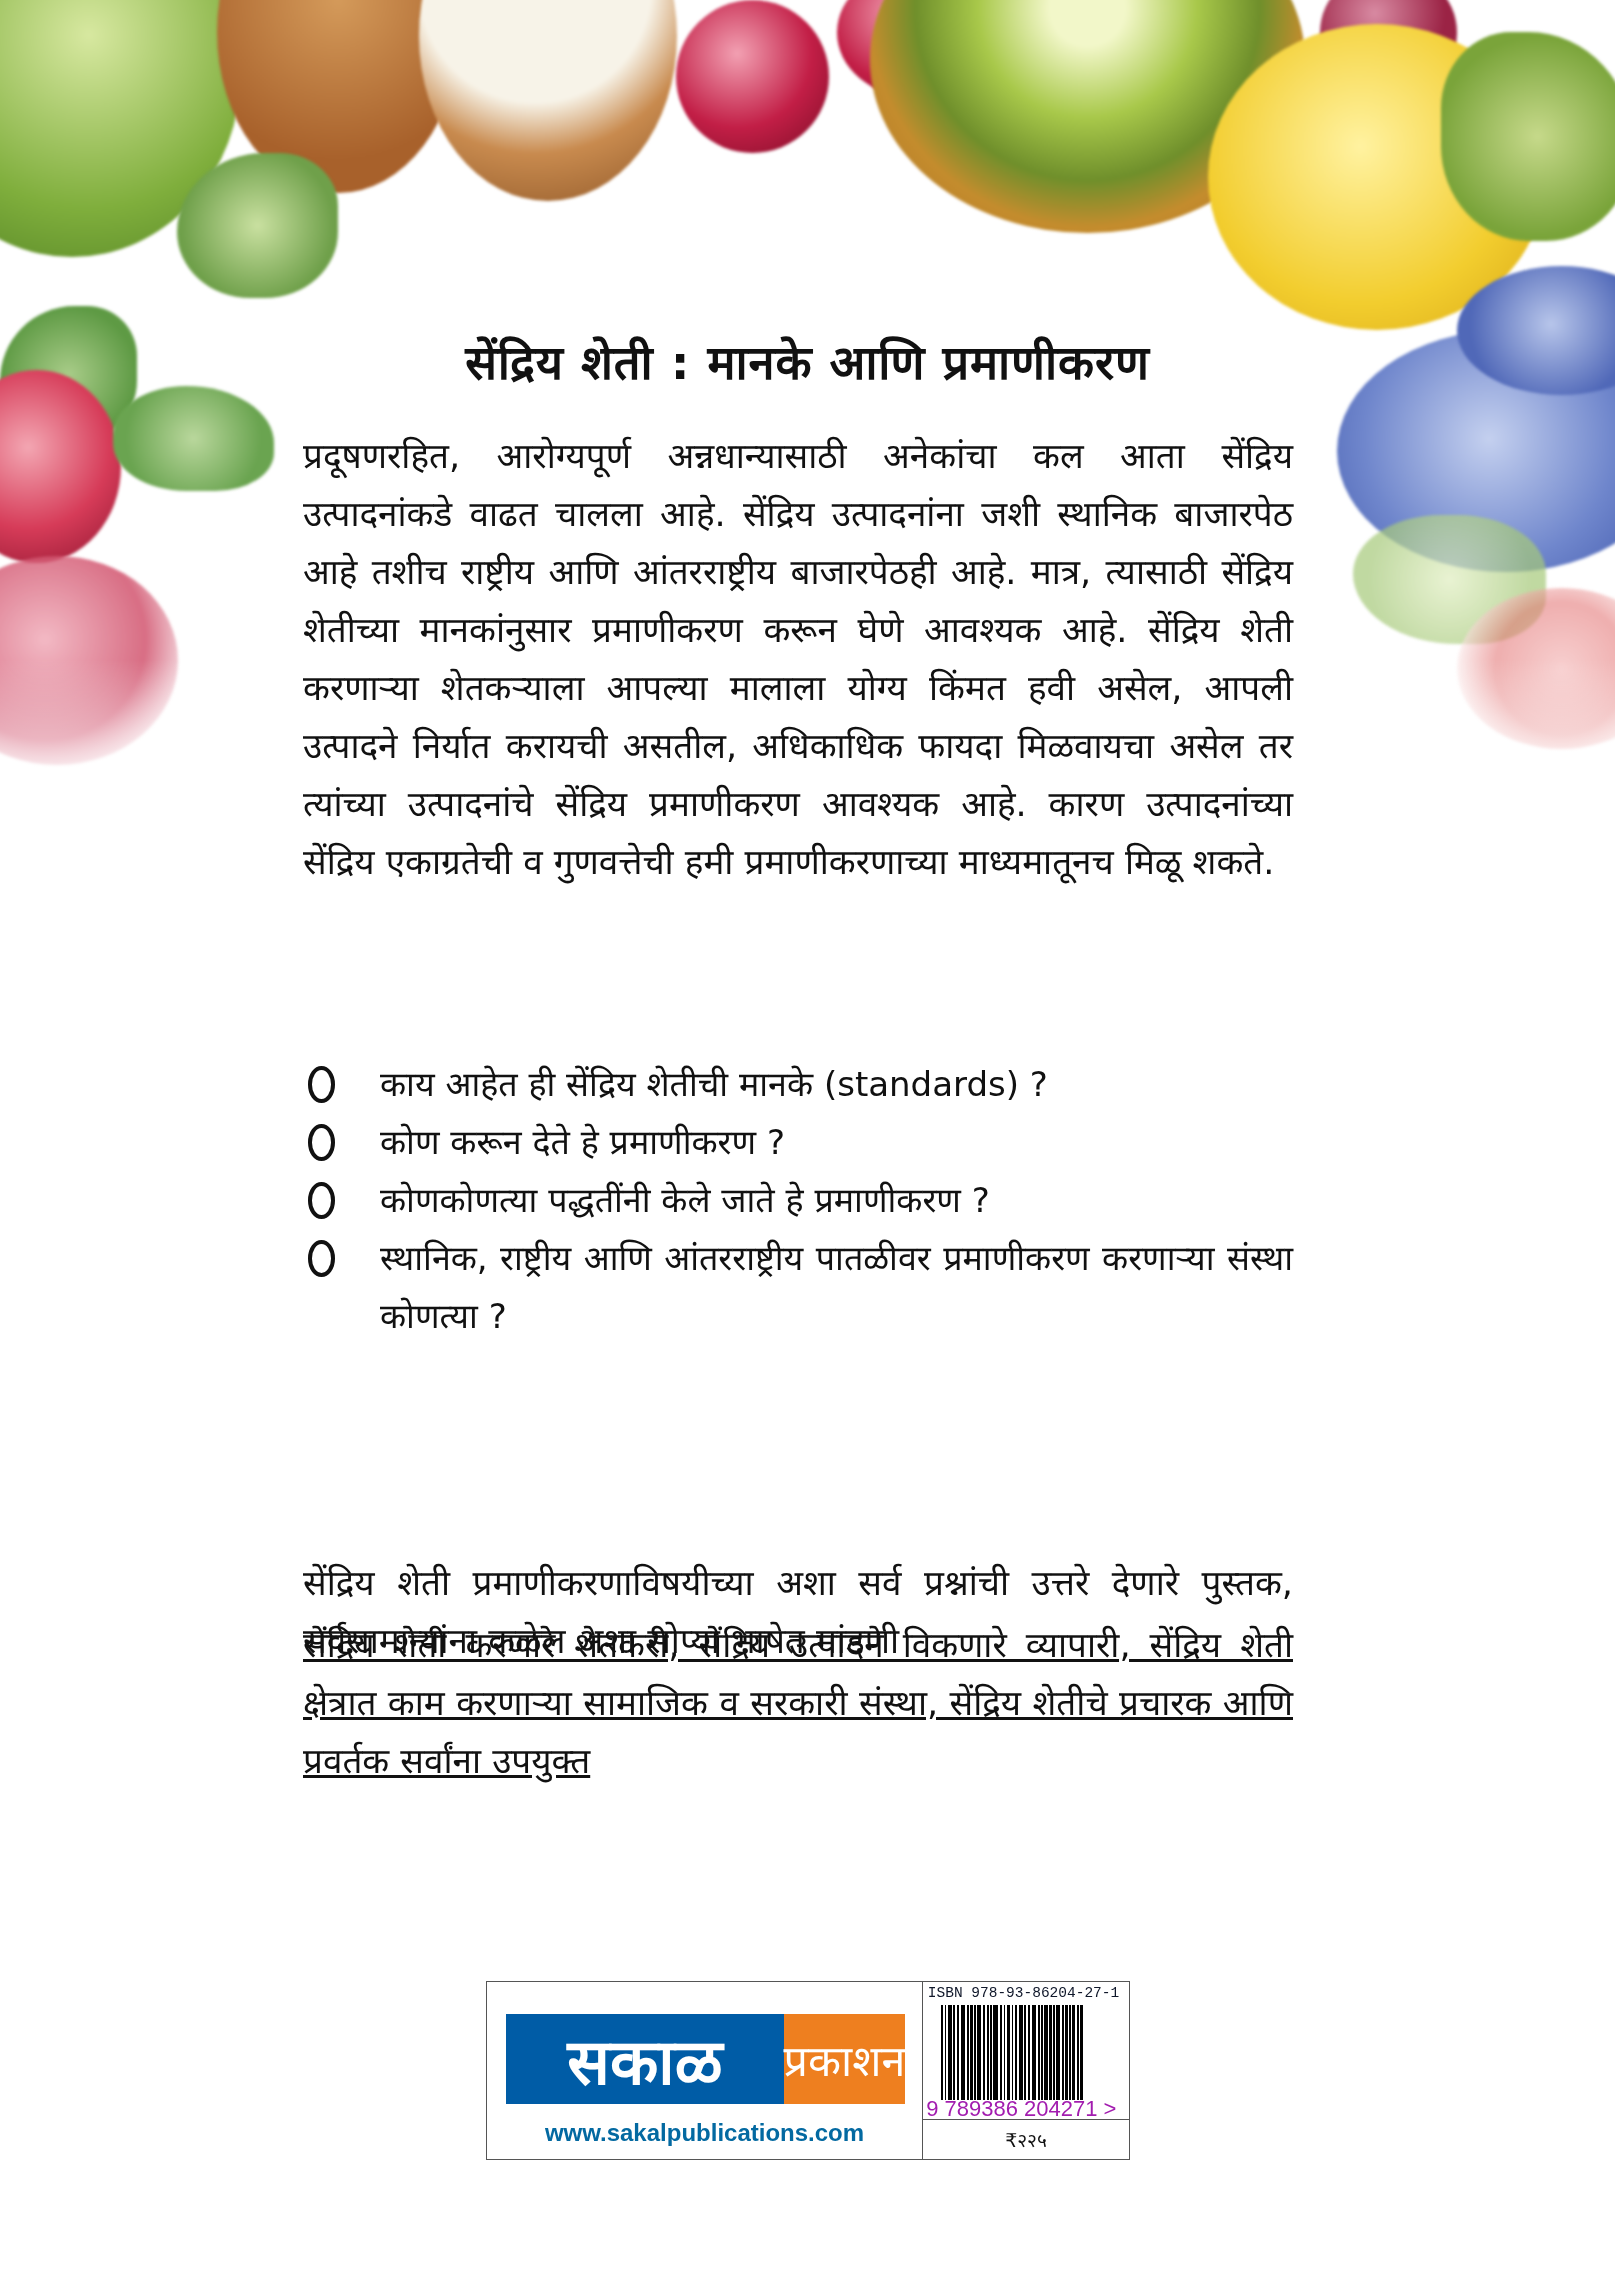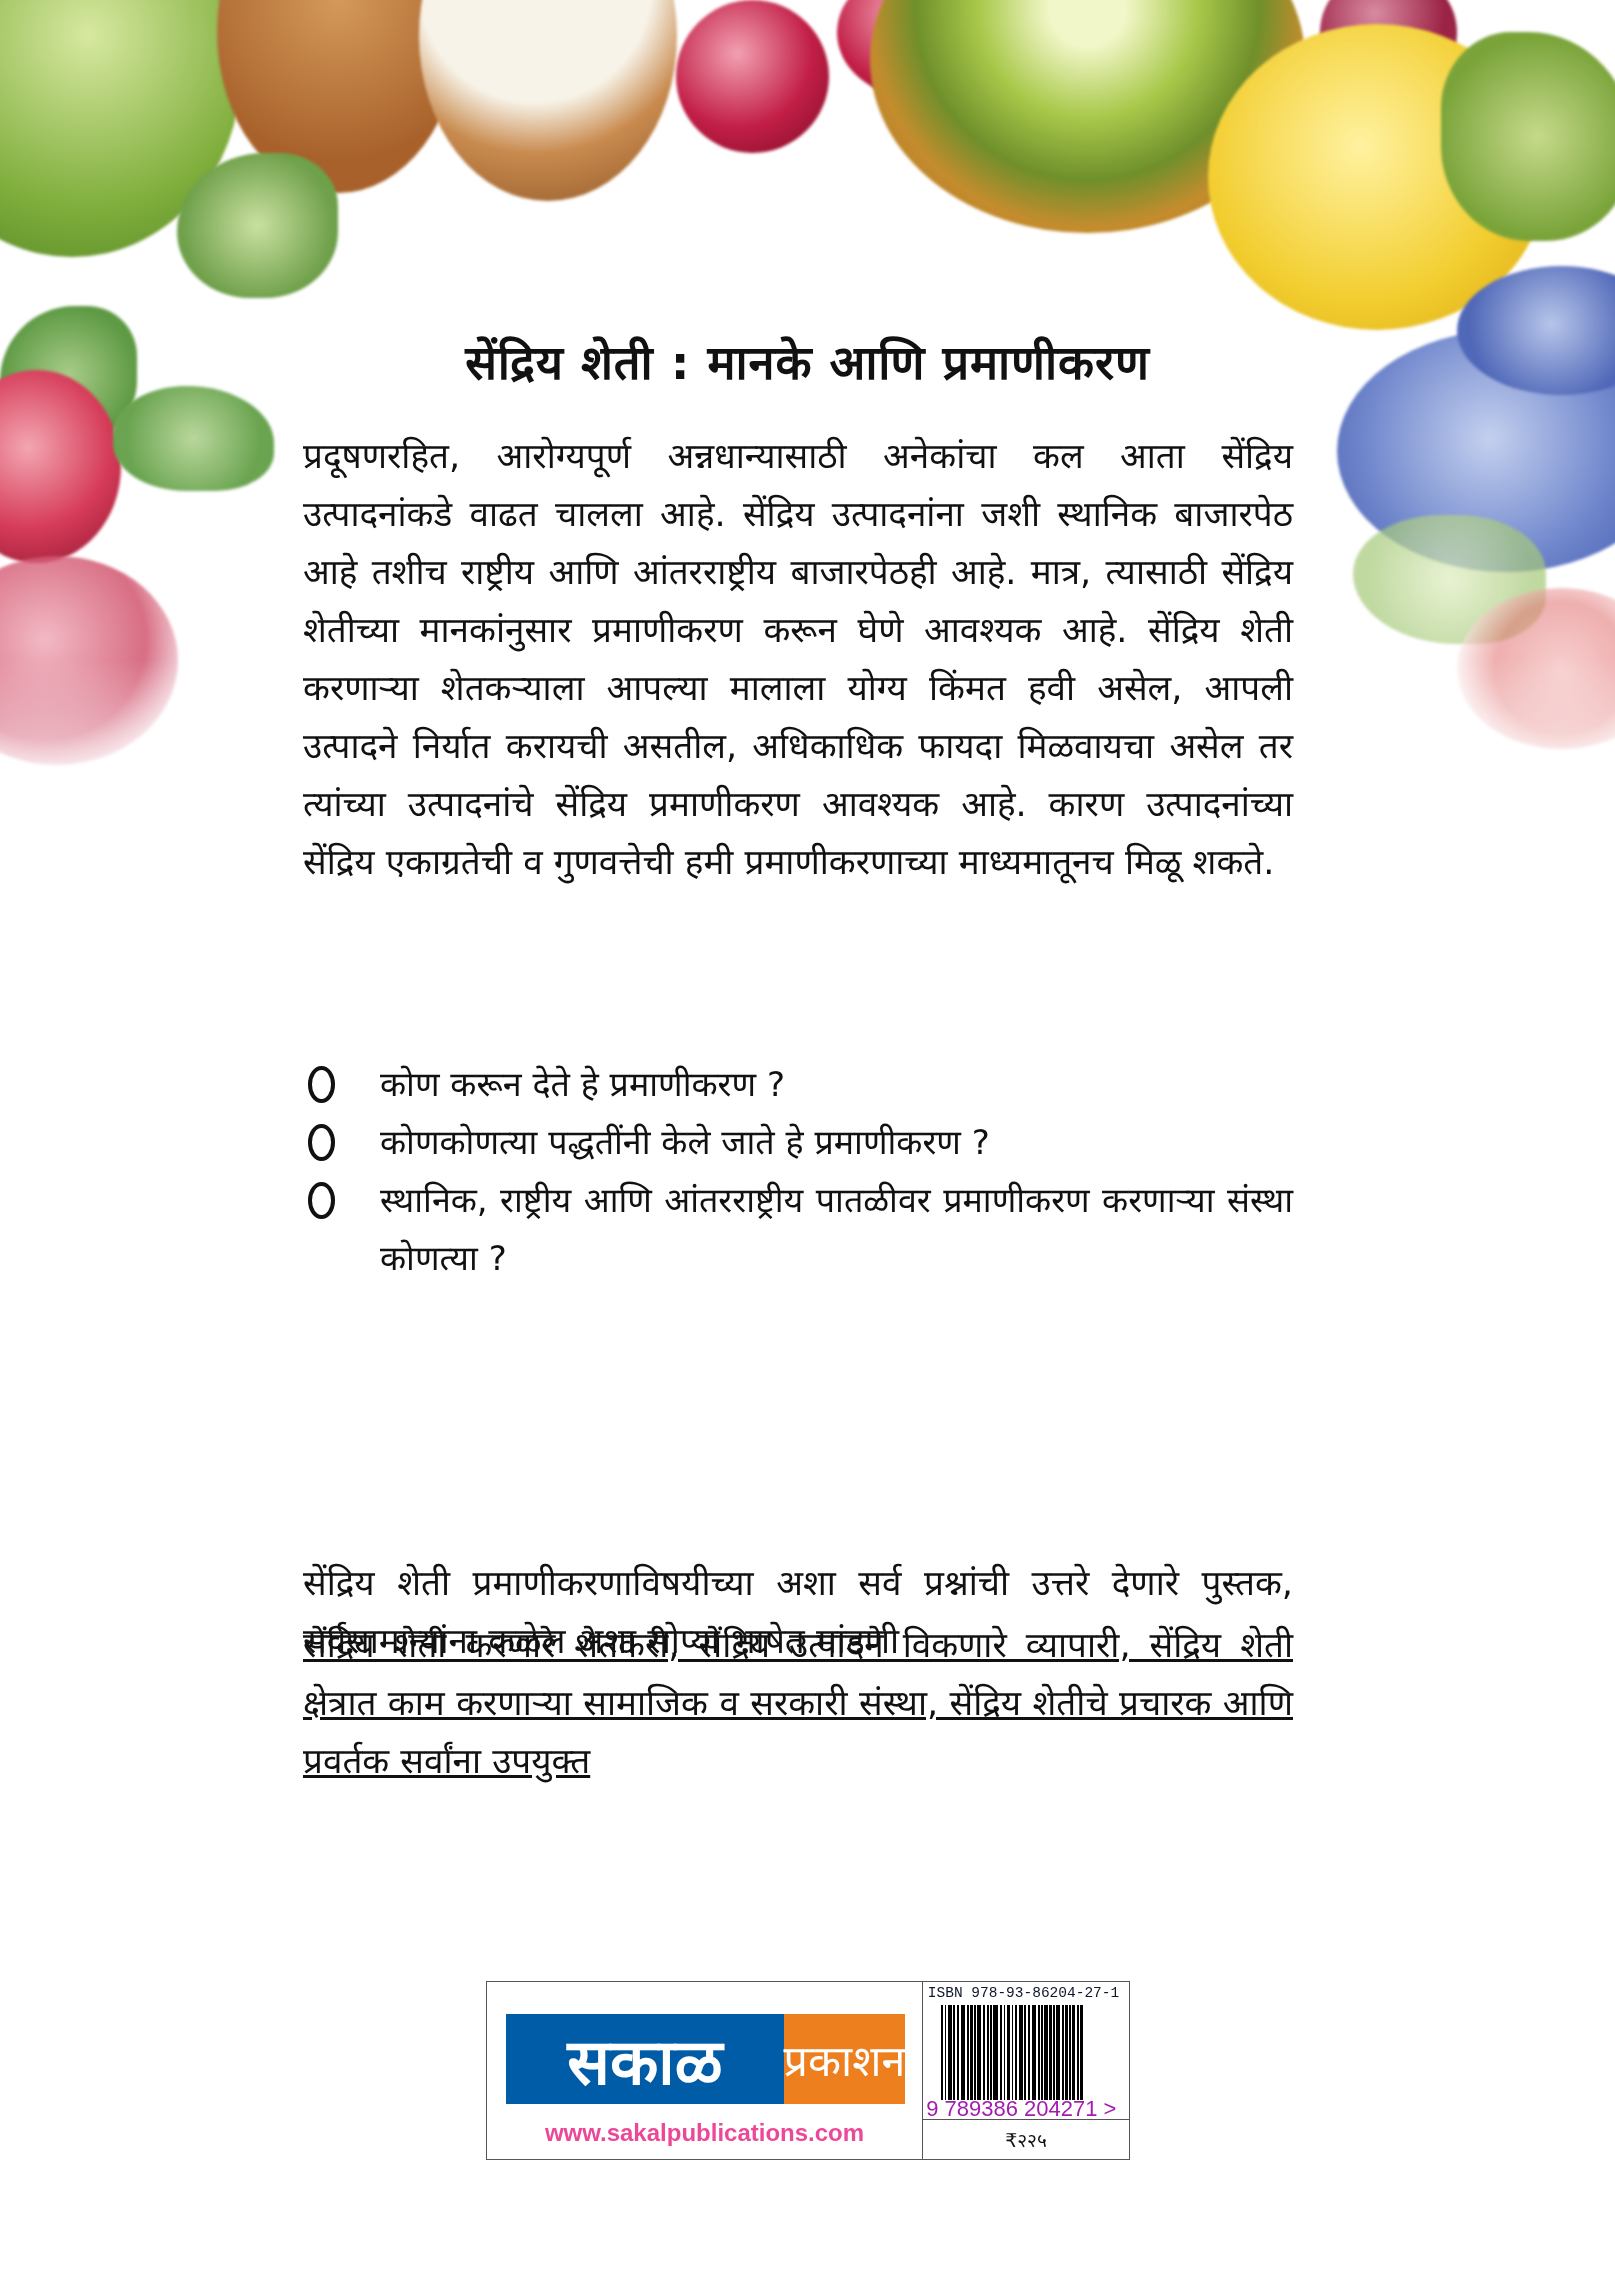--- a/index.html
+++ b/index.html
@@ -33,21 +33,21 @@
   .bullet .txt { flex:1; text-align:justify; text-align-last:left; }
 
   .imprint {
     position:absolute; left:486px; top:1981px; width:642px; height:177px;
     border:1.6px solid #555; background:#fff; display:flex;
   }
   .imprint .left { width:435px; border-right:1.6px solid #555; position:relative; }
   .logo { position:absolute; left:19.3px; top:32px; width:399px; height:90px; display:flex; }
   .logo .blue { width:288px; background:#005ca6; color:#fff; font-size:63px; font-weight:bold; display:flex; align-items:center; justify-content:center; }
   .logo .orange { flex:1; background:#ee7f1f; color:#fff; font-size:43px; display:flex; align-items:center; justify-content:center; }
-  .url { position:absolute; left:0; width:435px; top:137px; text-align:center; color:#ec4899; font-size:24px; font-weight:bold; font-family:"Liberation Sans", sans-serif; }
+  .url { position:absolute; left:0; width:435px; top:137px; text-align:center; color:#0369a1; font-size:24px; font-weight:bold; font-family:"Liberation Sans", sans-serif; }
   .imprint .right { flex:1; position:relative; }
   .isbn { position:absolute; left:4.8px; top:3.2px; font-family:"Liberation Mono", monospace; font-size:14.5px; color:#0f172a; }
   .barcode { position:absolute; left:17.7px; top:22.5px; width:177px; height:95px; display:flex; align-items:stretch; }
   .barcode i { display:block; background:#000; margin-right:1.6px; }
   .barcode-digits { position:absolute; left:3.2px; top:114px; font-family:"Liberation Sans", sans-serif; font-size:22px; color:#a21caf; white-space:nowrap; }
   .price-box { position:absolute; left:0; right:0; top:137px; bottom:0; border-top:1.6px solid #555; display:flex; align-items:center; justify-content:center; font-size:19px; }
 </style>
 </head>
 <body>
 
@@ -75,20 +75,26 @@
   <div class="art" style="left:1353px;top:515px;width:193px;height:129px;opacity:.7;border-radius:50% 50% 40% 60%;background:radial-gradient(circle,#e0eec0,#a6c97a 70%);"></div>
   <div class="art" style="left:1457px;top:588px;width:209px;height:161px;opacity:.6;background:radial-gradient(circle,#f3b0b0,#e57a7a 50%,#ffffff 85%);"></div>
 </div>
 <div class="fade" style="left:0;top:660px;width:1615px;height:161px;background:linear-gradient(#ffffff00,#ffffff);"></div>
 
 <div class="title">सेंद्रिय शेती : मानके आणि प्रमाणीकरण</div>
 
 <p class="para" style="top:427px;margin:0;">प्रदूषणरहित, आरोग्यपूर्ण अन्नधान्यासाठी अनेकांचा कल आता सेंद्रिय उत्पादनांकडे वाढत चालला आहे. सेंद्रिय उत्पादनांना जशी स्थानिक बाजारपेठ आहे तशीच राष्ट्रीय आणि आंतरराष्ट्रीय बाजारपेठही आहे. मात्र, त्यासाठी सेंद्रिय शेतीच्या मानकांनुसार प्रमाणीकरण करून घेणे आवश्यक आहे. सेंद्रिय शेती करणाऱ्या शेतकऱ्याला आपल्या मालाला योग्य किंमत हवी असेल, आपली उत्पादने निर्यात करायची असतील, अधिकाधिक फायदा मिळवायचा असेल तर त्यांच्या उत्पादनांचे सेंद्रिय प्रमाणीकरण आवश्यक आहे. कारण उत्पादनांच्या सेंद्रिय एकाग्रतेची व गुणवत्तेची हमी प्रमाणीकरणाच्या माध्यमातूनच मिळू शकते.</p>
 
 <ul class="bullets">
+  <li class="bullet">
+      <div class="mark">
+        <span></span>
+      </div>
+      <div class="txt">काय आहेत ही सेंद्रिय शेतीची मानके (standards) ?</div>
+    </li>
   <li class="bullet">
       <div class="mark">
         <span></span>
       </div>
       <div class="txt">कोण करून देते हे प्रमाणीकरण ?</div>
     </li>
   <li class="bullet">
       <div class="mark">
         <span></span>
       </div>

